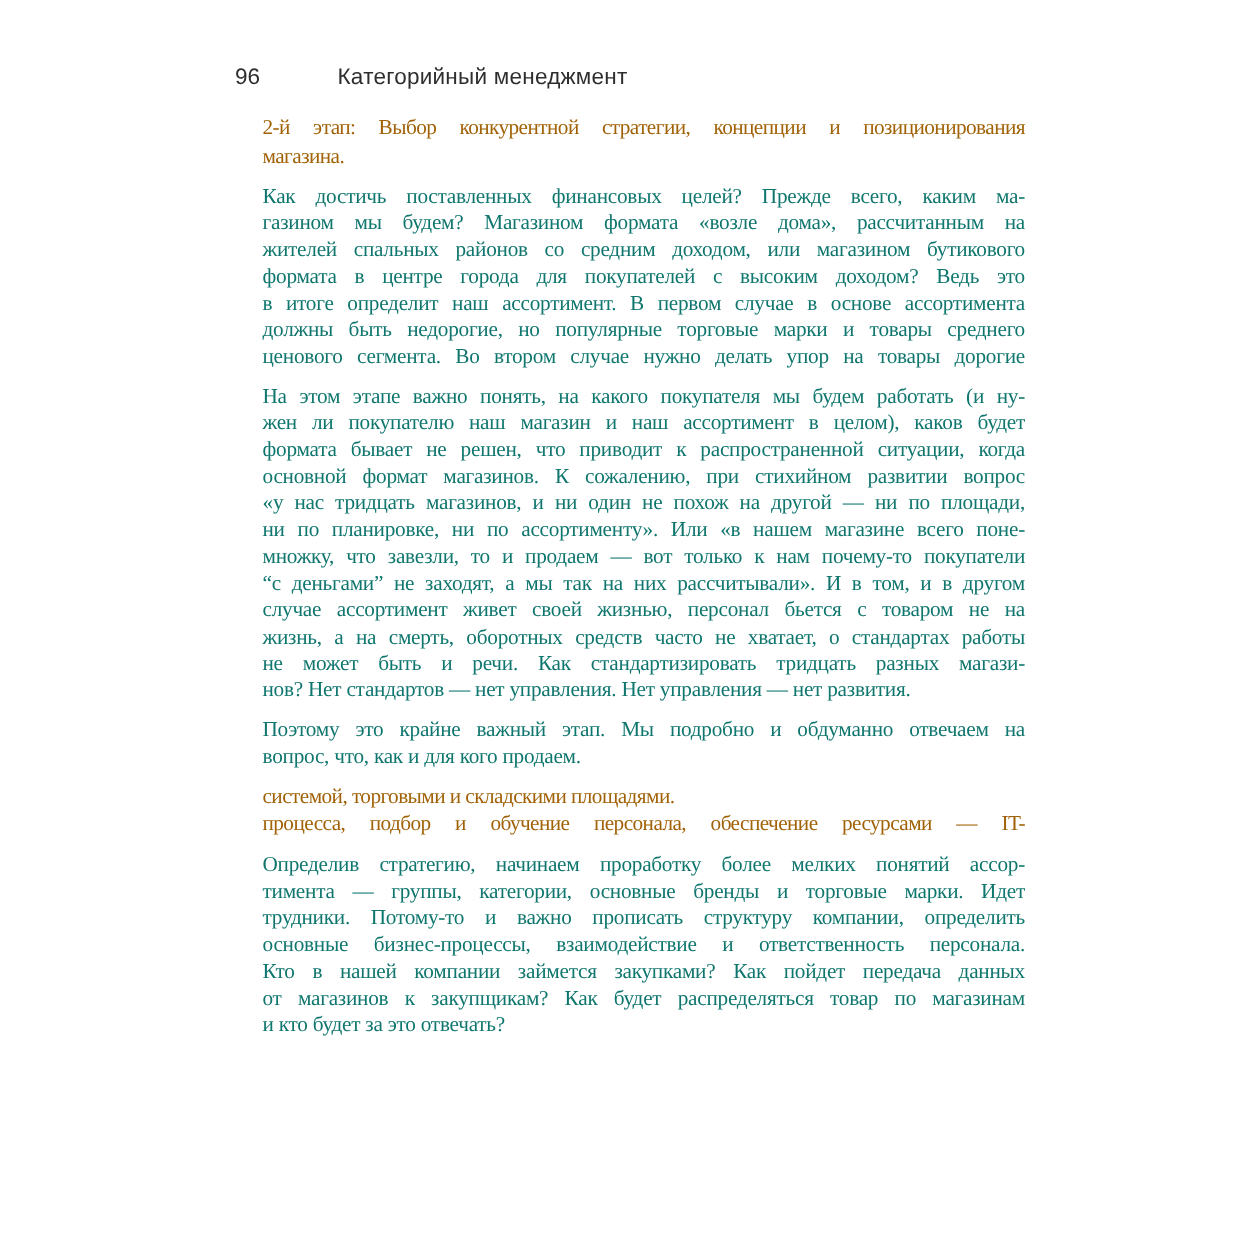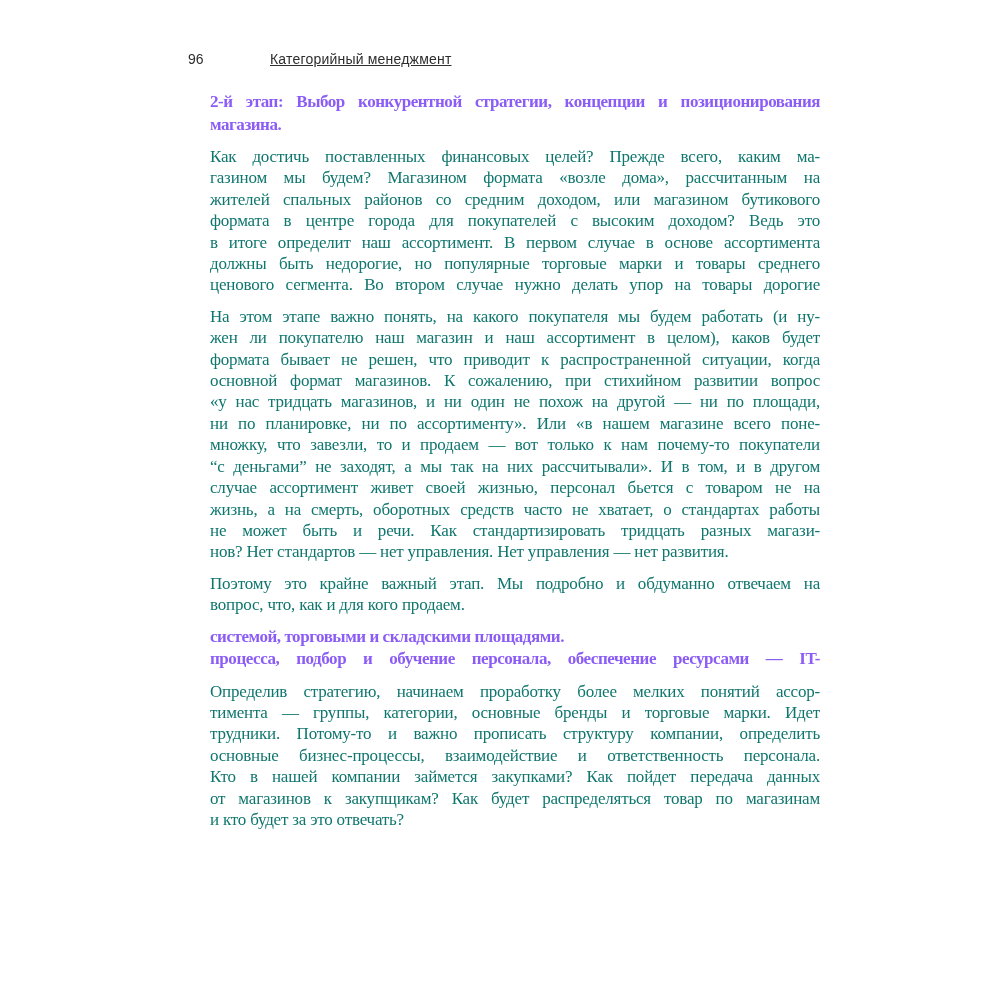--- a/index.html
+++ b/index.html
@@ -16,34 +16,33 @@
     font-family: "Liberation Serif", "DejaVu Serif", serif;
     color: #222222;
   }
   .runhead {
     position: absolute;
     top: 51px;
     left: 0;
     width: 1000px;
     height: 20px;
     font-family: "Liberation Sans", "DejaVu Sans", sans-serif;
-    font-size: 14px;
+    font-size: 18px;
     color: #2e2e2e;
   }
   .page-number {
     position: absolute;
     left: 188px;
     top: 0;
   }
   .running-title {
     position: absolute;
     left: 270px;
     top: 0;
     letter-spacing: 0.2px;
-    text-decoration: underline;
   }
   .content {
     position: absolute;
     left: 210px;
     top: 91px;
     width: 610px;
   }
   .block {
     margin: 0 0 10px 0;
   }
@@ -53,24 +52,24 @@
     letter-spacing: -0.2px;
     text-align: justify;
     text-align-last: justify;
     color: #0f766e;
     white-space: normal;
   }
   .line.last {
     text-align-last: left;
   }
   .block.heading .line {
-    font-weight: 700;
+    font-weight: 400;
     line-height: 22.5px;
     letter-spacing: -0.45px;
-    color: #8b5cf6;
+    color: #a16207;
   }
 </style>
 </head>
 <body>
 
 <div class="page">
   <div class="runhead">
     <span class="page-number">96</span>
     <span class="running-title">Категорийный менеджмент</span>
   </div>

